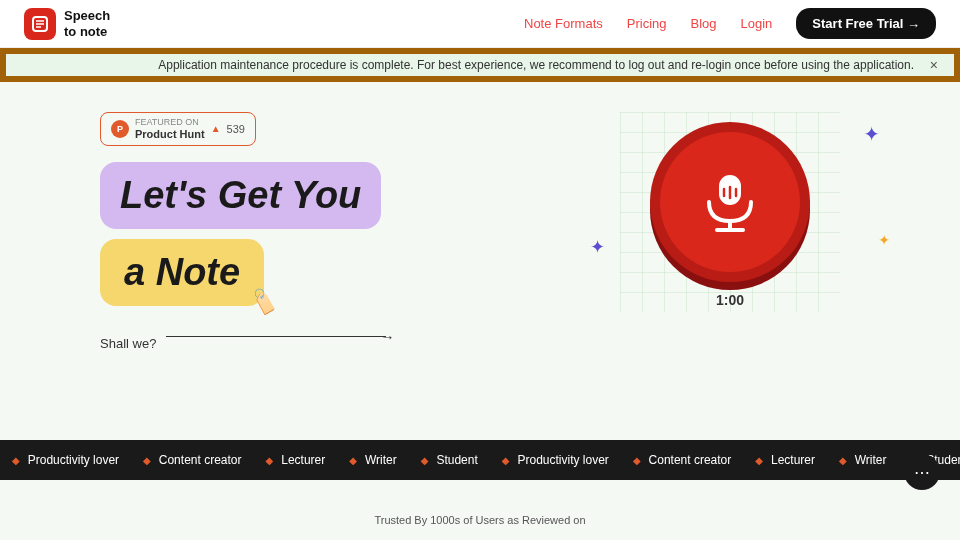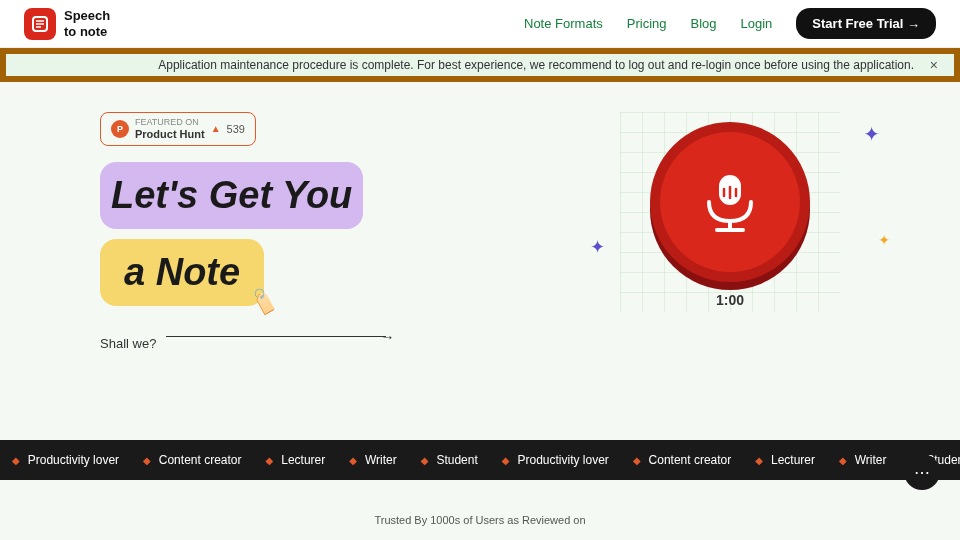--- a/index.html
+++ b/index.html
@@ -48,21 +48,21 @@
       line-height: 1.2;
       color: #111;
     }
     .nav-links {
       display: flex;
       align-items: center;
       gap: 24px;
     }
     .nav-links a {
       font-size: 13px;
-      color: #15803d;
+      color: #ef4444;
       text-decoration: none;
     }
     .nav-cta {
       background: #111;
       color: #fff !important;
       padding: 8px 16px;
       border-radius: 14px;
       font-size: 13px;
       font-weight: 600;
       display: flex;
@@ -145,21 +145,21 @@
       margin-left: 0;
     }
     .ph-triangle {
       color: #e05a2b;
       font-size: 10px;
     }
 
     .headline-box-purple {
       background: #d4b8f0;
       border-radius: 16px;
-      padding: 12px 11px;
+      padding: 12px 20px;
       display: inline-block;
       margin-bottom: 10px;
     }
     .headline-box-purple span {
       font-size: 38px;
       font-weight: 900;
       color: #1a1a1a;
       font-style: italic;
     }
 

